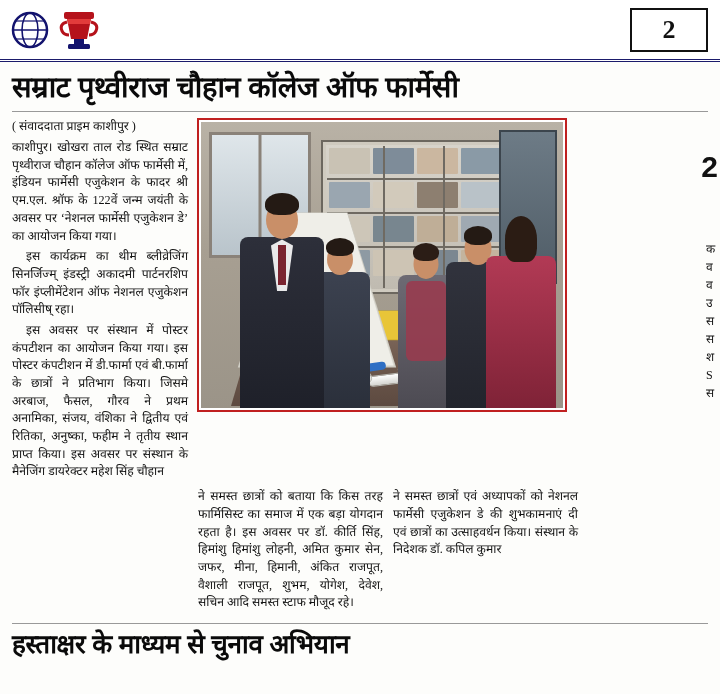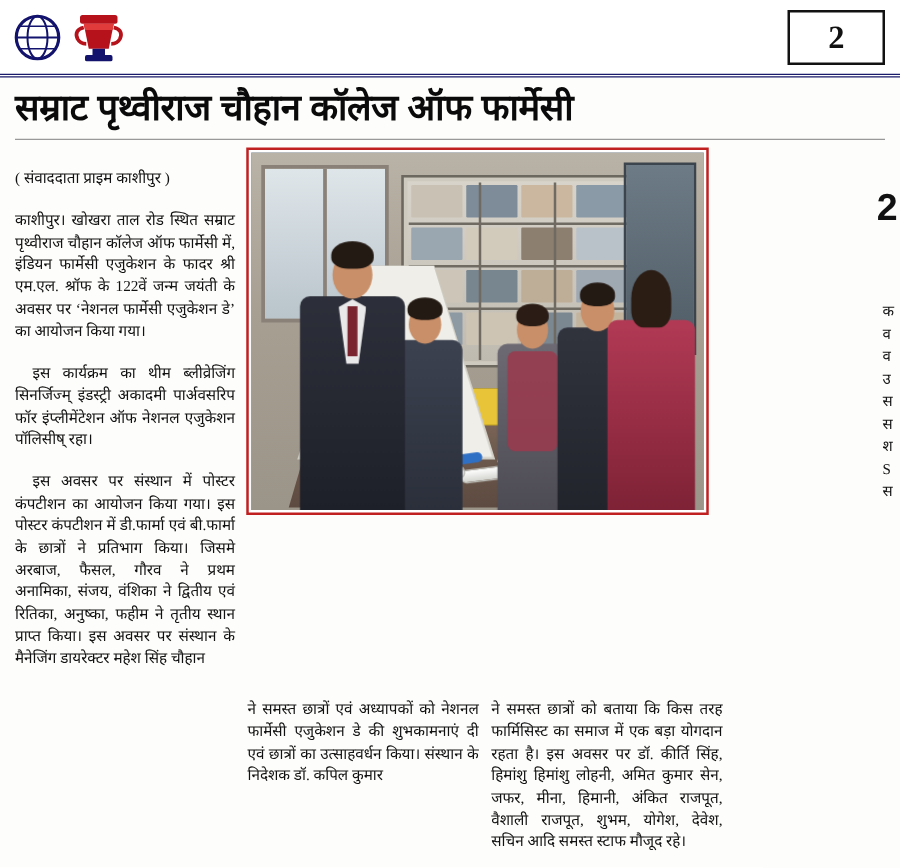--- a/index.html
+++ b/index.html
@@ -120,21 +120,21 @@
     box-sizing: border-box;
     gap: 9px;
   }
   .col {
     font-family: "Liberation Serif", serif;
     font-size: 12.2px;
     line-height: 1.45;
     text-align: justify;
     color: #111;
   }
-  .col p { margin: 16px 0 3px 0; }
+  .col p { margin: 0 0 3px 0; }
   .col p.indent { text-indent: 14px; }
 
   .col-1 { width: 176px; flex: 0 0 176px; }
   .col-2 { width: 185px; flex: 0 0 185px; }
   .col-3 { width: 185px; flex: 0 0 185px; }
 
   .photo-block {
     width: 370px;
     flex: 0 0 370px;
     margin-left: 0;
@@ -376,21 +376,21 @@
   <div class="headline-wrap">
     <div class="headline">सम्राट पृथ्वीराज चौहान कॉलेज ऑफ फार्मेसी</div>
     <div class="rule-under-head"></div>
   </div>
 
   <div class="content">
 
     <div class="col col-1">
       <p>( संवाददाता प्राइम काशीपुर )</p>
       <p>काशीपुर। खोखरा ताल रोड स्थित सम्राट पृथ्वीराज चौहान कॉलेज ऑफ फार्मेसी में, इंडियन फार्मेसी एजुकेशन के फादर श्री एम.एल. श्रॉफ के 122वें जन्म जयंती के अवसर पर ‘नेशनल फार्मेसी एजुकेशन डे’ का आयोजन किया गया।</p>
-      <p class="indent">इस कार्यक्रम का थीम ब्लीव्रेजिंग सिनर्जिज्म् इंडस्ट्री अकादमी पार्अवसरिप फॉर इंप्लीमेंटेशन ऑफ नेशनल एजुकेशन पॉलिसीष् रहा।</p>
+      <p class="indent">इस कार्यक्रम का थीम ब्लीव्रेजिंग सिनर्जिज्म् इंडस्ट्री अकादमी पार्टनरशिप फॉर इंप्लीमेंटेशन ऑफ नेशनल एजुकेशन पॉलिसीष् रहा।</p>
       <p class="indent">इस अवसर पर संस्थान में पोस्टर कंपटीशन का आयोजन किया गया। इस पोस्टर कंपटीशन में डी.फार्मा एवं बी.फार्मा के छात्रों ने प्रतिभाग किया। जिसमे अरबाज, फैसल, गौरव ने प्रथम अनामिका, संजय, वंशिका ने द्वितीय एवं रितिका, अनुष्का, फहीम ने तृतीय स्थान प्राप्त किया। इस अवसर पर संस्थान के मैनेजिंग डायरेक्टर महेश सिंह चौहान</p>
     </div>
 
     <div class="photo-block">
       <div class="photo-frame">
         <div class="photo">
           <div class="ph-wall"></div>
           <div class="ph-window"></div>
           <div class="ph-cabinet">
             <div class="ph-boxrow" style="top:6px">
@@ -464,25 +464,25 @@
           </div>
         </div>
       </div>
       <div class="photo-caption"></div>
     </div>
 
   </div>
 
   <div class="three-col-wrap">
     <div class="col col-1" style="visibility:hidden"></div>
+    <div class="col col-3">
+      <p>ने समस्त छात्रों को बताया कि किस तरह फार्मिसिस्ट का समाज में एक बड़ा योगदान रहता है। इस अवसर पर डॉ. कीर्ति सिंह, हिमांशु हिमांशु लोहनी, अमित कुमार सेन, जफर, मीना, हिमानी, अंकित राजपूत, वैशाली राजपूत, शुभम, योगेश, देवेश, सचिन आदि समस्त स्टाफ मौजूद रहे।</p>
+    </div>
     <div class="col col-2">
       <p>ने समस्त छात्रों एवं अध्यापकों को नेशनल फार्मेसी एजुकेशन डे की शुभकामनाएं दी एवं छात्रों का उत्साहवर्धन किया। संस्थान के निदेशक डॉ. कपिल कुमार</p>
-    </div>
-    <div class="col col-3">
-      <p>ने समस्त छात्रों को बताया कि किस तरह फार्मिसिस्ट का समाज में एक बड़ा योगदान रहता है। इस अवसर पर डॉ. कीर्ति सिंह, हिमांशु हिमांशु लोहनी, अमित कुमार सेन, जफर, मीना, हिमानी, अंकित राजपूत, वैशाली राजपूत, शुभम, योगेश, देवेश, सचिन आदि समस्त स्टाफ मौजूद रहे।</p>
     </div>
   </div>
 
   <div class="bottom-block">
     <div class="bottom-rule"></div>
     <div class="bottom-headline">हस्ताक्षर के माध्यम से चुनाव अभियान</div>
 
   </div>
 
   <div class="edge-col">

